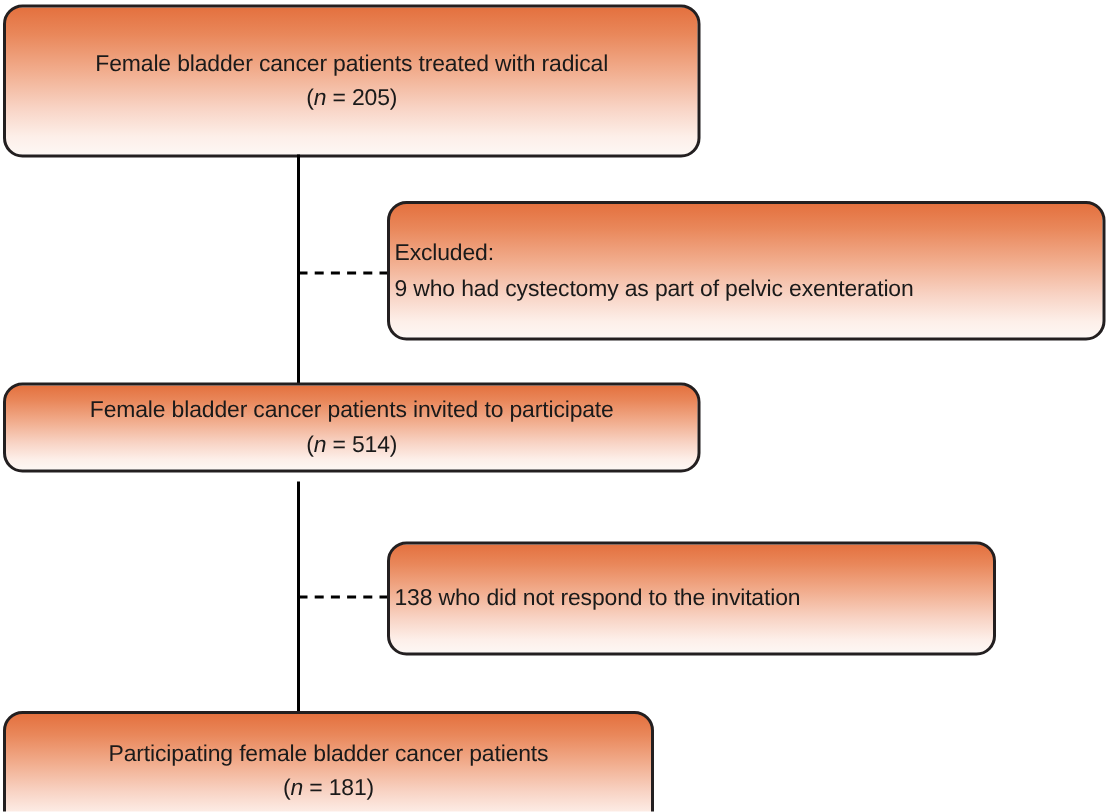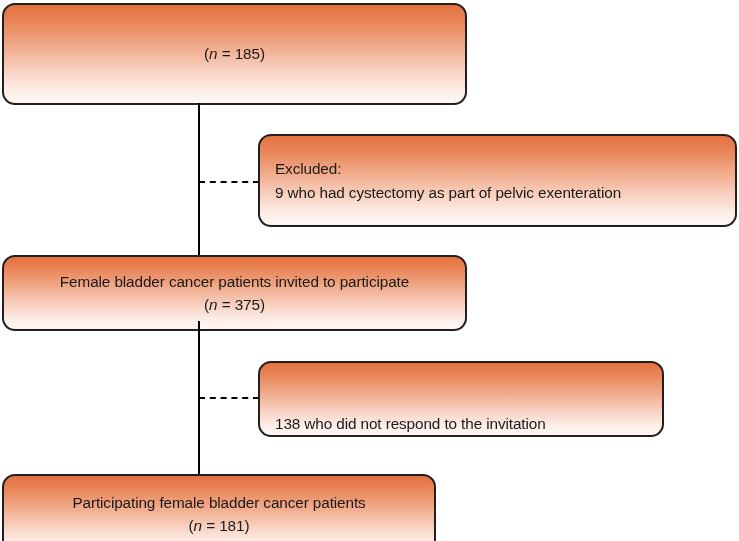--- a/index.html
+++ b/index.html
@@ -46,30 +46,30 @@
     color: #1a1a1a;
   }
 
   .node.centered {
     align-items: center;
     text-align: center;
   }
   .node.leftaligned {
     align-items: flex-start;
     text-align: left;
-    padding-left: 15px;
+    padding-left: 3px;
   }
 
   .node .line { white-space: nowrap; }
 
   
   #node-enrolled   { left: 2px;   top: 3px;   width: 465px; height: 102px; }
   #node-excluded   { left: 258px; top: 134px; width: 479px; height: 93px;  }
-  #node-invited    { left: 2px;   top: 255px; width: 465px; height: 76px;  }
-  #node-nonresp    { left: 258px; top: 361px; width: 406px; height: 76px; justify-content: flex-end;  }
+  #node-invited    { left: 2px;   top: 255px; width: 465px; height: 60px;  }
+  #node-nonresp    { left: 258px; top: 361px; width: 406px; height: 76px;  }
   #node-participating { left: 2px; top: 474px; width: 434px; height: 80px; }
 
   
   .vline {
     position: absolute;
     width: 2.4px;
     background: #000000;
     left: 198px;
   }
   #vline-1 { top: 103px; height: 153px; }
@@ -85,35 +85,36 @@
   #dash-2 { top: 397px; width: 60px; }
 
   .ital { font-style: italic; }
 </style>
 </head>
 <body>
 
 <div id="flowchart">
 
   <div class="node centered" id="node-enrolled">
-    <div class="line"><span>(</span><span class="ital">n</span><span> = 185)</span></div>
+    <div class="line">Female bladder cancer patients treated with radical</div>
+    <div class="line"><span>(</span><span class="ital">n</span><span> = 205)</span></div>
   </div>
 
   <div class="vline" id="vline-1"></div>
 
   <div class="dashline" id="dash-1"></div>
 
   <div class="node leftaligned" id="node-excluded">
     <div class="line">Excluded:</div>
     <div class="line">9 who had cystectomy as part of pelvic exenteration</div>
   </div>
 
   <div class="node centered" id="node-invited">
     <div class="line">Female bladder cancer patients invited to participate</div>
-    <div class="line"><span>(</span><span class="ital">n</span><span> = 375)</span></div>
+    <div class="line"><span>(</span><span class="ital">n</span><span> = 514)</span></div>
   </div>
 
   <div class="vline" id="vline-2"></div>
 
   <div class="dashline" id="dash-2"></div>
 
   <div class="node leftaligned" id="node-nonresp">
     <div class="line">138 who did not respond to the invitation</div>
   </div>
 

